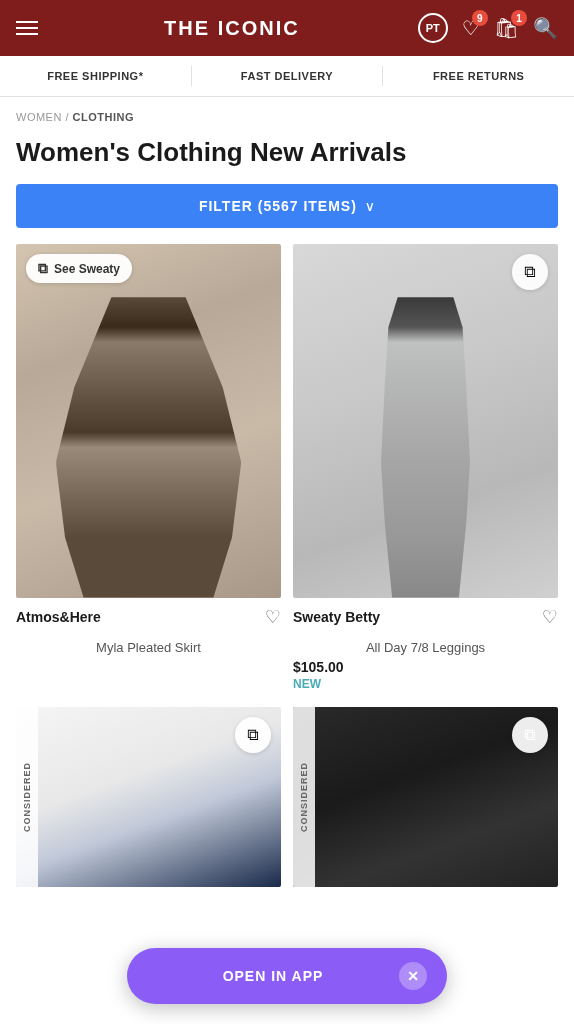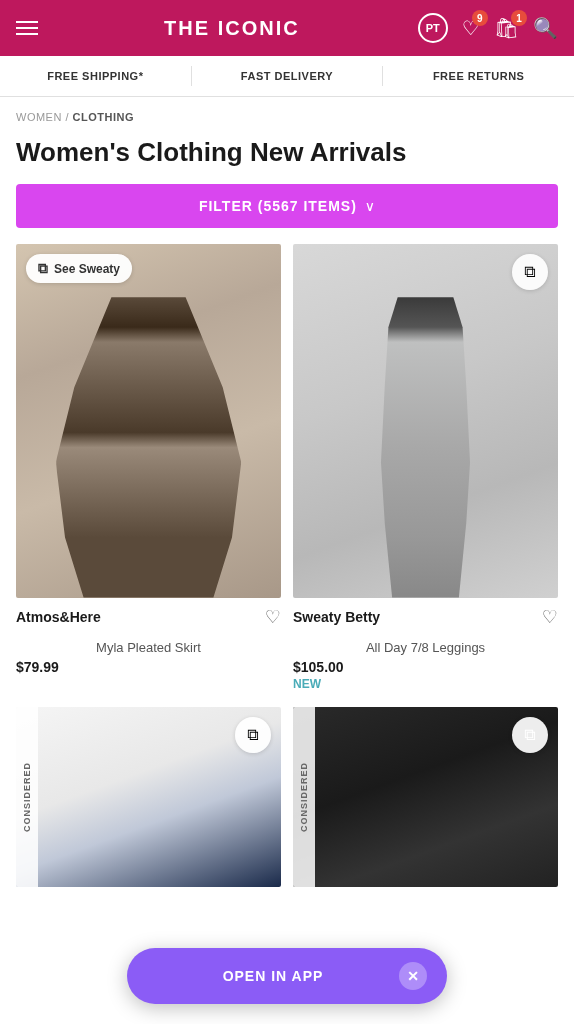--- a/index.html
+++ b/index.html
@@ -1,21 +1,21 @@
 <!DOCTYPE html>
 <html><head>
   <meta charset="utf-8">
   <meta name="viewport" content="width=574">
   <style>
     * { margin: 0; padding: 0; box-sizing: border-box; }
     body { font-family: Arial, Helvetica, sans-serif; width: 574px; background: #fff; overflow-x: hidden; }
 
     
     .header {
-      background: #be185d;
+      background: #7f1d1d;
       display: flex;
       align-items: center;
       justify-content: space-between;
       padding: 12px 16px;
       height: 56px;
     }
     .header-logo {
       color: #fff;
       font-size: 20px;
       font-weight: bold;
@@ -113,21 +113,21 @@
     .page-title {
       padding: 6px 16px 16px;
       font-size: 26px;
       font-weight: bold;
       color: #1a1a1a;
       line-height: 1.2;
     }
 
     
     .filter-bar {
-      background: #d946ef;
+      background: #3b82f6;
       margin: 0 16px 16px;
       border-radius: 4px;
       padding: 14px 16px;
       display: flex;
       align-items: center;
       justify-content: center;
       cursor: pointer;
     }
     .filter-bar-text {
       color: #fff;
@@ -380,21 +380,20 @@
         <span class="see-similar-icon">⧉</span>
         <span>See Sweaty</span>
       </div>
     </div>
     <div class="product-info">
       <div class="product-brand-row">
         <span class="product-brand">Atmos&amp;Here</span>
         <span class="wishlist-btn">♡</span>
       </div>
       <div class="product-name">Myla Pleated Skirt</div>
-      <div class="product-price">$79.99</div>
     </div>
   </div>
 
   <div class="product-card">
     <div class="product-image leggings">
       <div class="overlay-icon-btn">
         <span>⧉</span>
       </div>
     </div>
     <div class="product-info">

